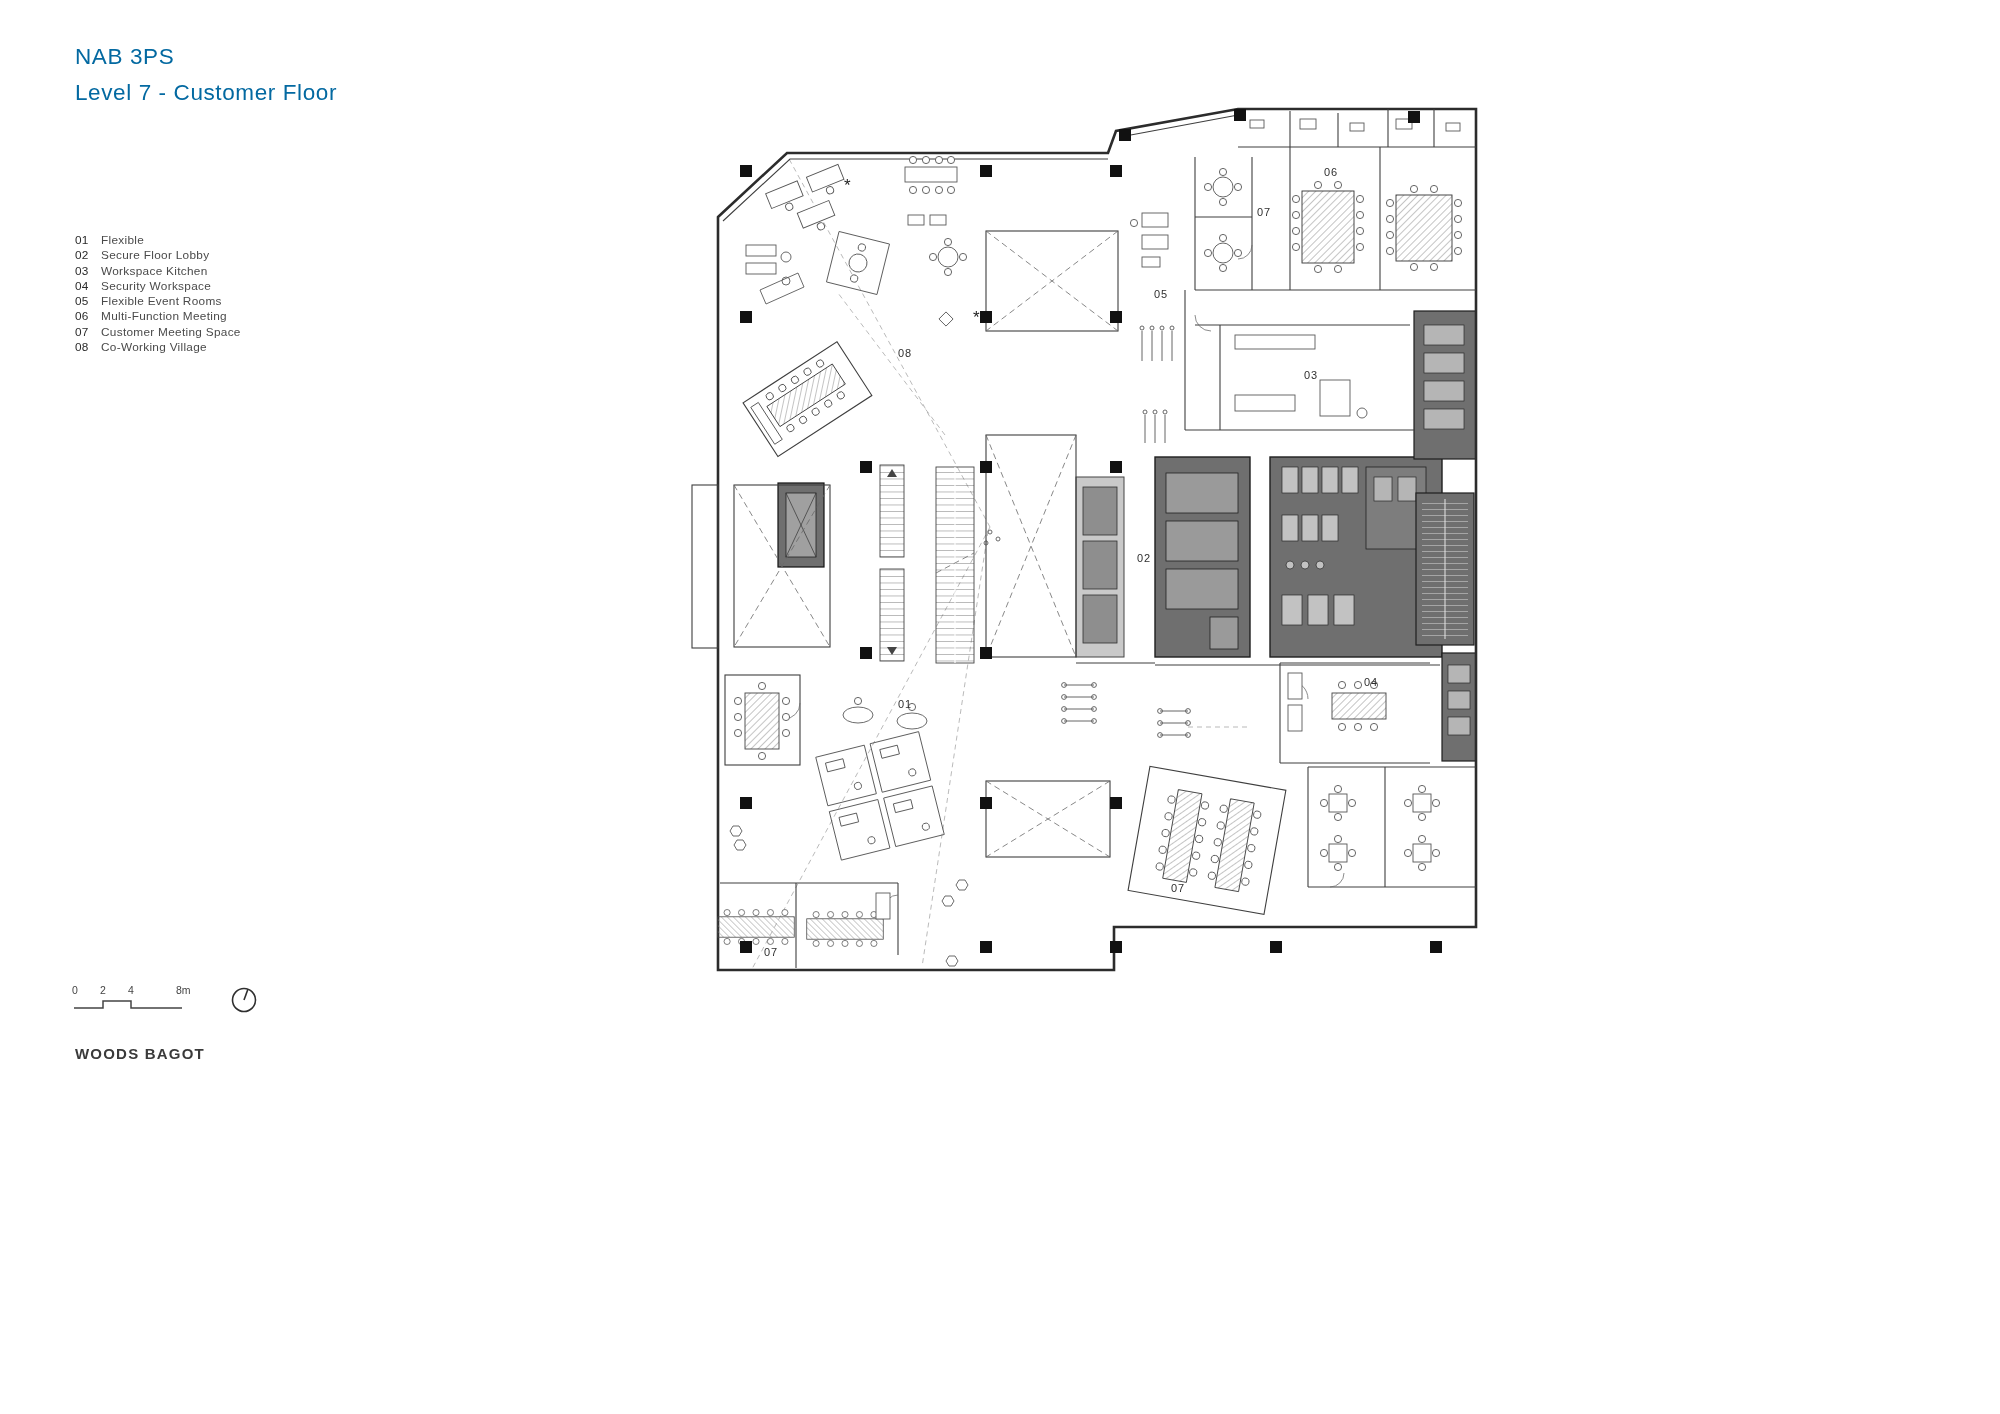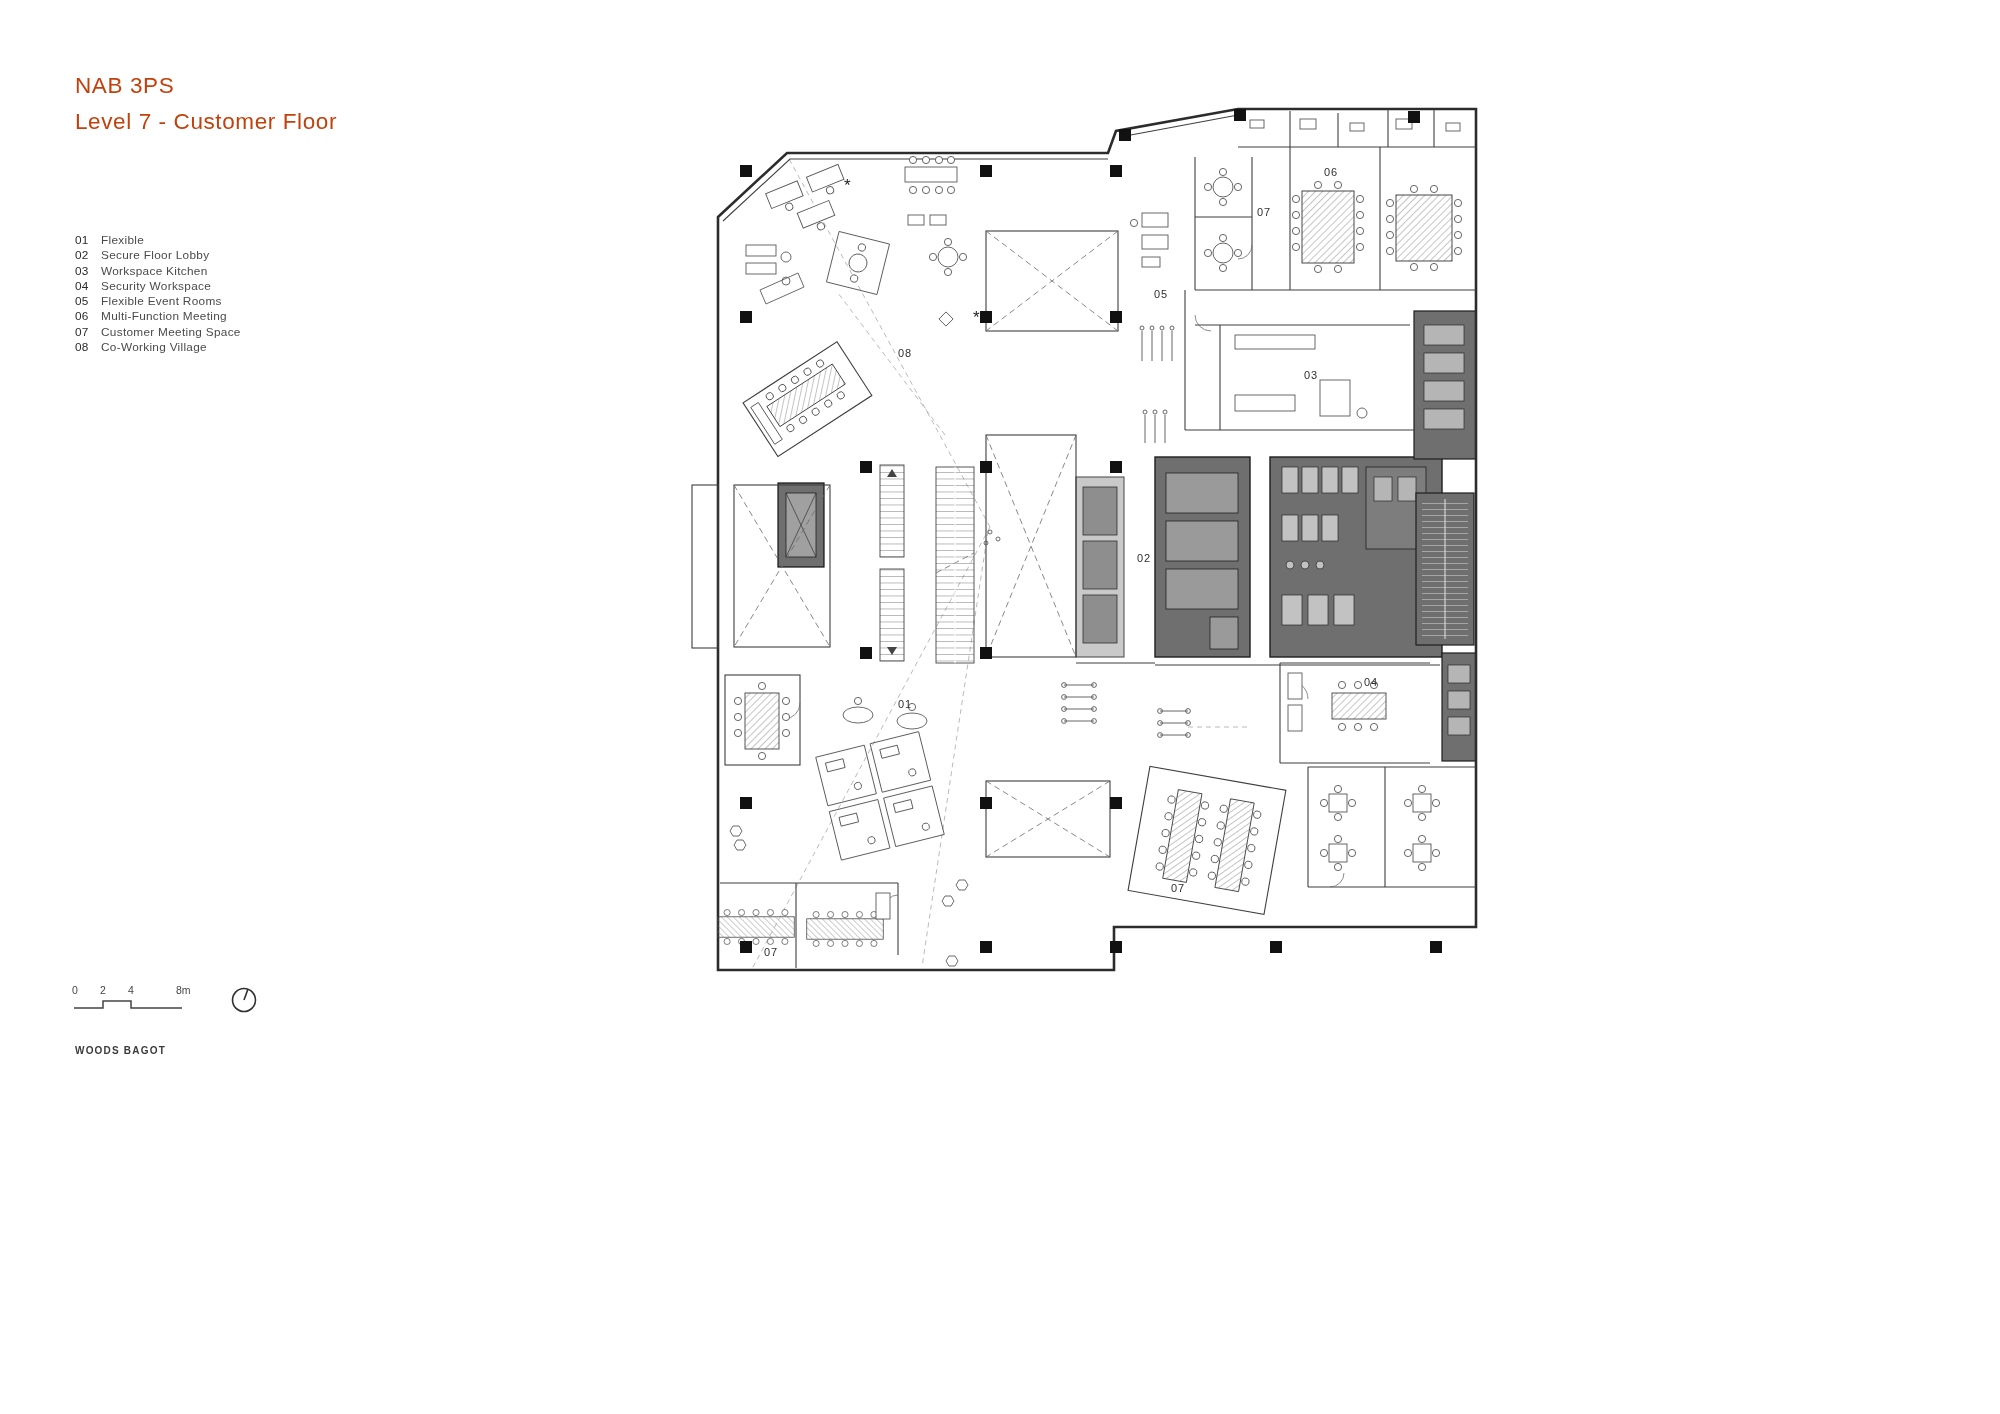--- a/index.html
+++ b/index.html
@@ -2,29 +2,29 @@
 <html><head>
 <meta charset="utf-8">
 <style>
   html,body { margin:0; padding:0; }
   body {
     width:2000px; height:1414px; position:relative;
     background:#ffffff; color:#3d3d3d;
     font-family:"Liberation Sans", sans-serif;
     overflow:hidden;
   }
-  .title-block { position:absolute; left:75px; top:68px; font-size:22.5px;
-    letter-spacing:0.6px; line-height:1.6; color:#c2410c; }
+  .title-block { position:absolute; left:75px; top:39px; font-size:22.5px;
+    letter-spacing:0.6px; line-height:1.6; color:#0369a1; }
   .legend { position:absolute; left:75px; top:233px; font-size:11.8px;
     color:#4a4a4a; letter-spacing:0.3px; }
   .legend-row { display:flex; gap:9px; line-height:15.3px; }
   .legend-num { color:#2b2b2b; min-width:17px; }
   .scalebar { position:absolute; left:70px; top:984px; }
   .north { position:absolute; left:226px; top:982px; }
-  .footer { position:absolute; left:75px; top:1045px; font-size:10px;
+  .footer { position:absolute; left:75px; top:1045px; font-size:15px;
     font-weight:bold; letter-spacing:1.2px; color:#3a3a3a; }
   .plan { position:absolute; left:690px; top:95px; }
   svg text { font-family:"Liberation Sans", sans-serif; }
   .room-label { font-size:11px; fill:#2f2f2f; letter-spacing:0.9px; }
   .ann { font-size:17px; fill:#222; }
   .tick { font-size:10.5px; fill:#444; }
   .w  { stroke:#3f3f3f; stroke-width:1.1; fill:none; }
   .wall-heavy { stroke:#2c2c2c; stroke-width:2.6; fill:none; }
   .f  { stroke:#5a5a5a; stroke-width:0.9; fill:#ffffff; }
   .fo { stroke:#5a5a5a; stroke-width:0.9; fill:none; }

